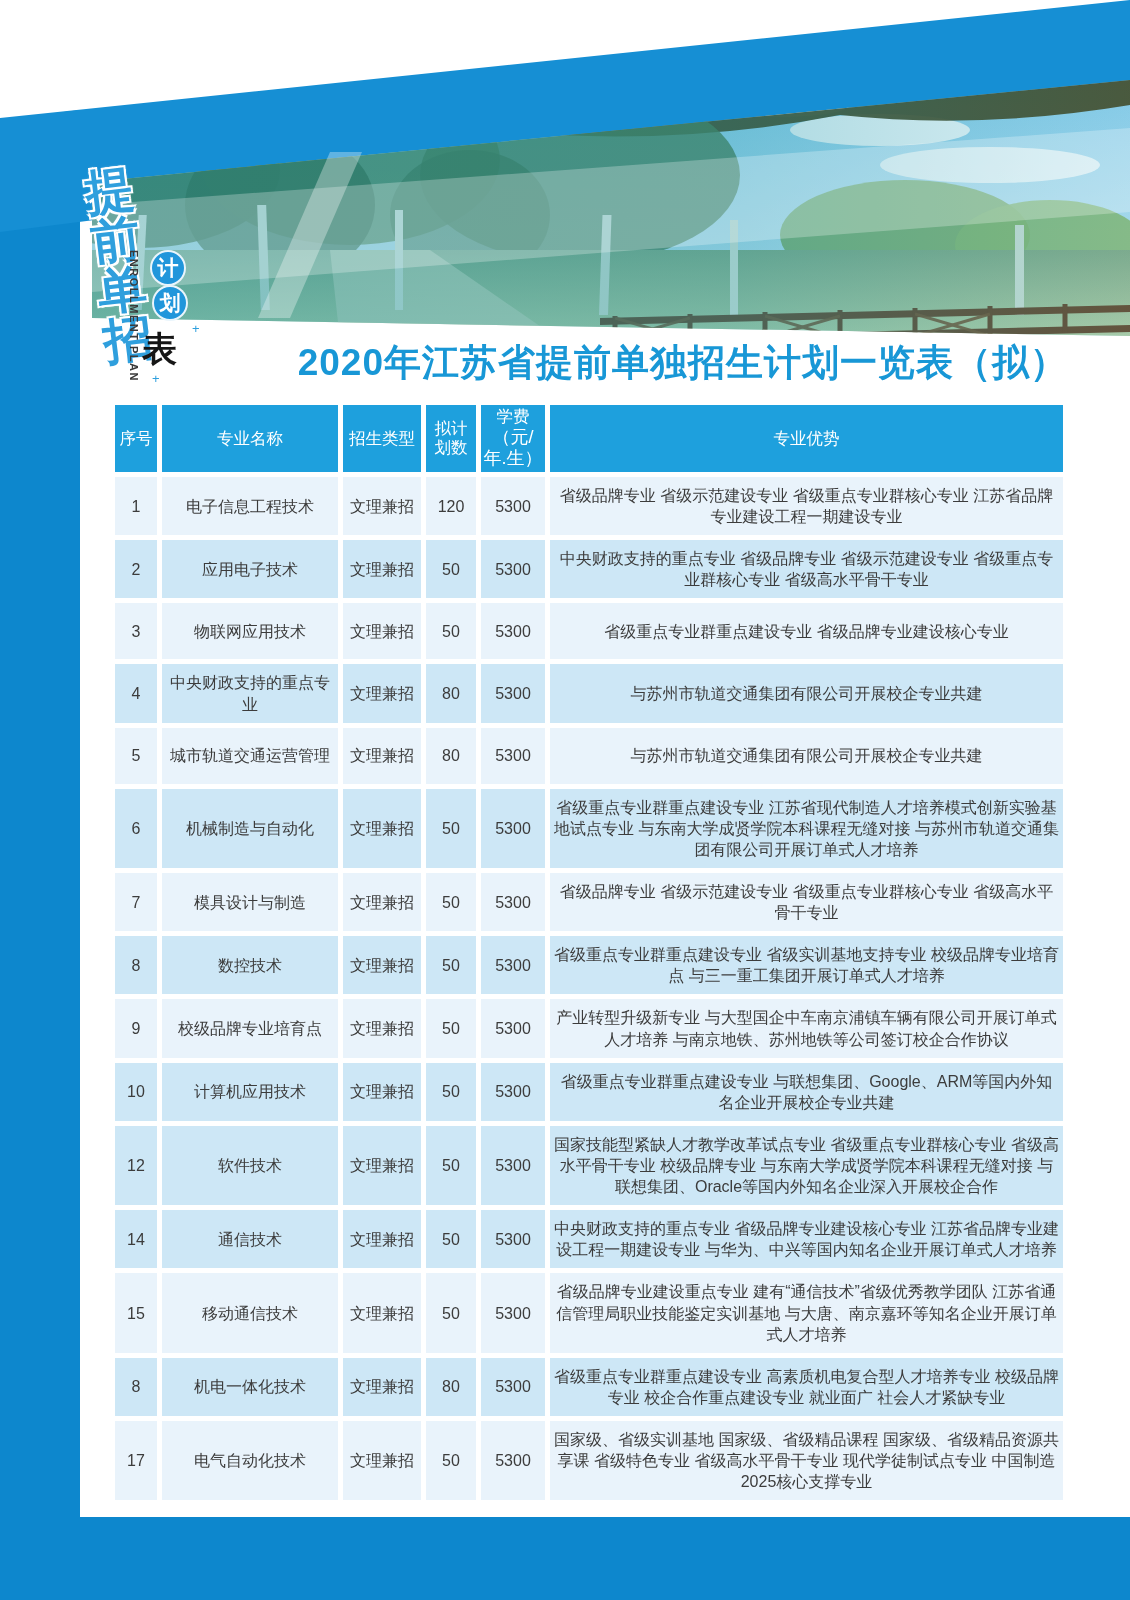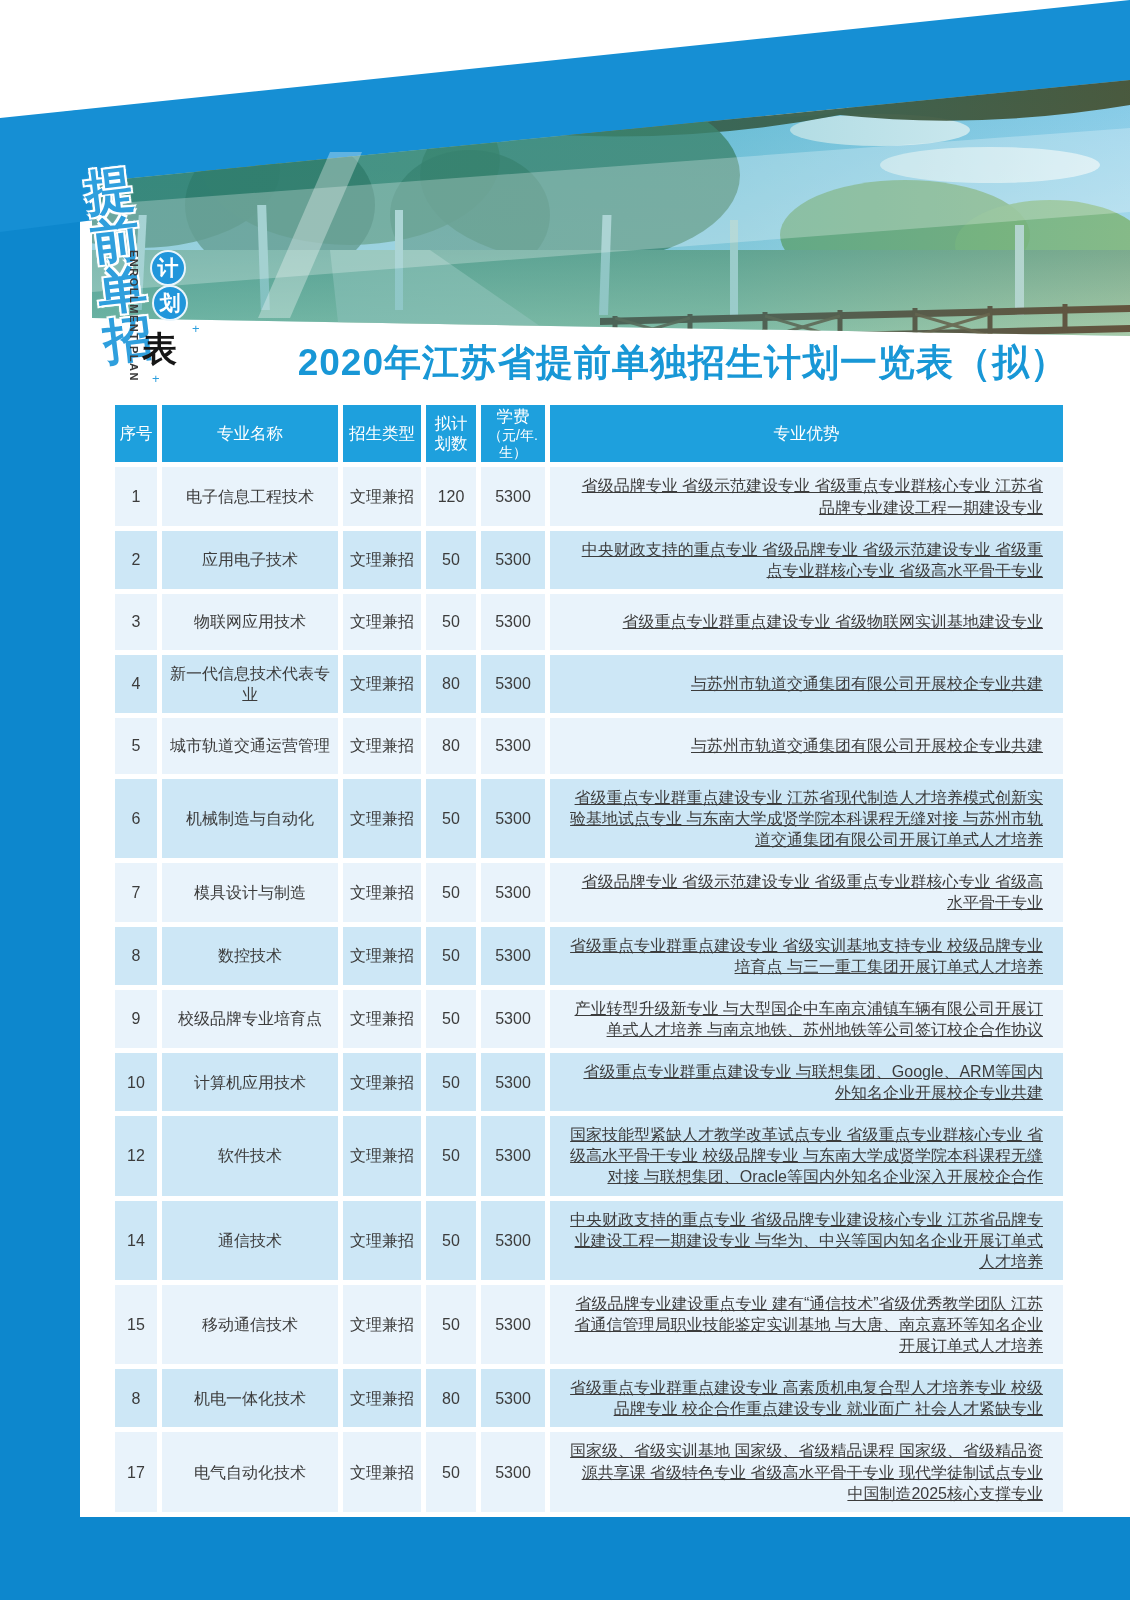--- a/index.html
+++ b/index.html
@@ -81,24 +81,24 @@
   table.plan th{
     background:#1ea0dd; color:#ffffff; font-weight:normal;
     font-size:16.5px; height:44px; padding:2px 2px; text-align:center;
     line-height:1.2; vertical-align:middle;
   }
   table.plan td{
     font-size:16px; color:#3c3c3c; line-height:1.32; height:40px;
     padding:8px 5px; text-align:center; vertical-align:middle;
     word-break:break-all;
   }
-  table.plan td.cell-advantage{ text-align:right; padding:8px 20px;text-decoration:underline; }
+  table.plan td.cell-advantage{ text-align:center; padding:8px 4px; }
   table.plan tr.odd td{ background:#e9f3fb; }
   table.plan tr.even td{ background:#cde7f6; }
-  .h-sub{display:block; font-size:14px; line-height:1.2;}
+  .h-sub{display:block; font-size:18px; line-height:1.2;}
   .h-line{display:block; line-height:1.2;}
 </style>
 </head>
 <body>
 
 <div class="page">
 
   <div class="frame-left"></div>
   <div class="frame-bottom"></div>
 
@@ -228,25 +228,25 @@
             <td class="cell-plan">50</td>
             <td class="cell-fee">5300</td>
             <td class="cell-advantage">中央财政支持的重点专业 省级品牌专业 省级示范建设专业 省级重点专业群核心专业 省级高水平骨干专业</td>
           </tr>
           <tr class="odd">
             <td class="cell-no">3</td>
             <td class="cell-major">物联网应用技术</td>
             <td class="cell-type">文理兼招</td>
             <td class="cell-plan">50</td>
             <td class="cell-fee">5300</td>
-            <td class="cell-advantage">省级重点专业群重点建设专业 省级物联网实训基地建设专业</td>
+            <td class="cell-advantage">省级重点专业群重点建设专业 省级品牌专业建设核心专业</td>
           </tr>
           <tr class="even">
             <td class="cell-no">4</td>
-            <td class="cell-major">新一代信息技术代表专业</td>
+            <td class="cell-major">中央财政支持的重点专业</td>
             <td class="cell-type">文理兼招</td>
             <td class="cell-plan">80</td>
             <td class="cell-fee">5300</td>
             <td class="cell-advantage">与苏州市轨道交通集团有限公司开展校企专业共建</td>
           </tr>
           <tr class="odd">
             <td class="cell-no">5</td>
             <td class="cell-major">城市轨道交通运营管理</td>
             <td class="cell-type">文理兼招</td>
             <td class="cell-plan">80</td>

